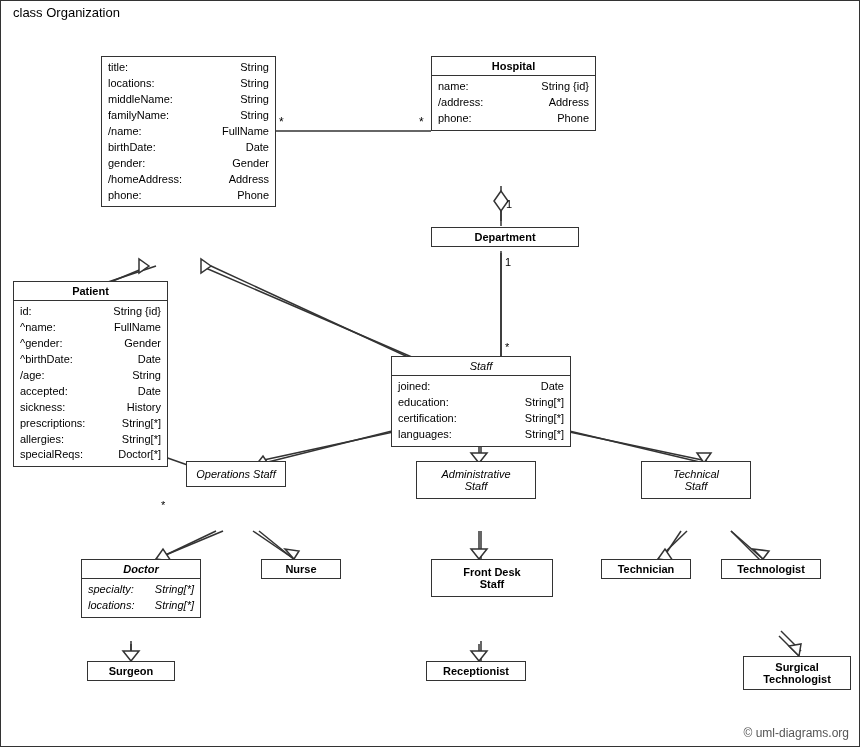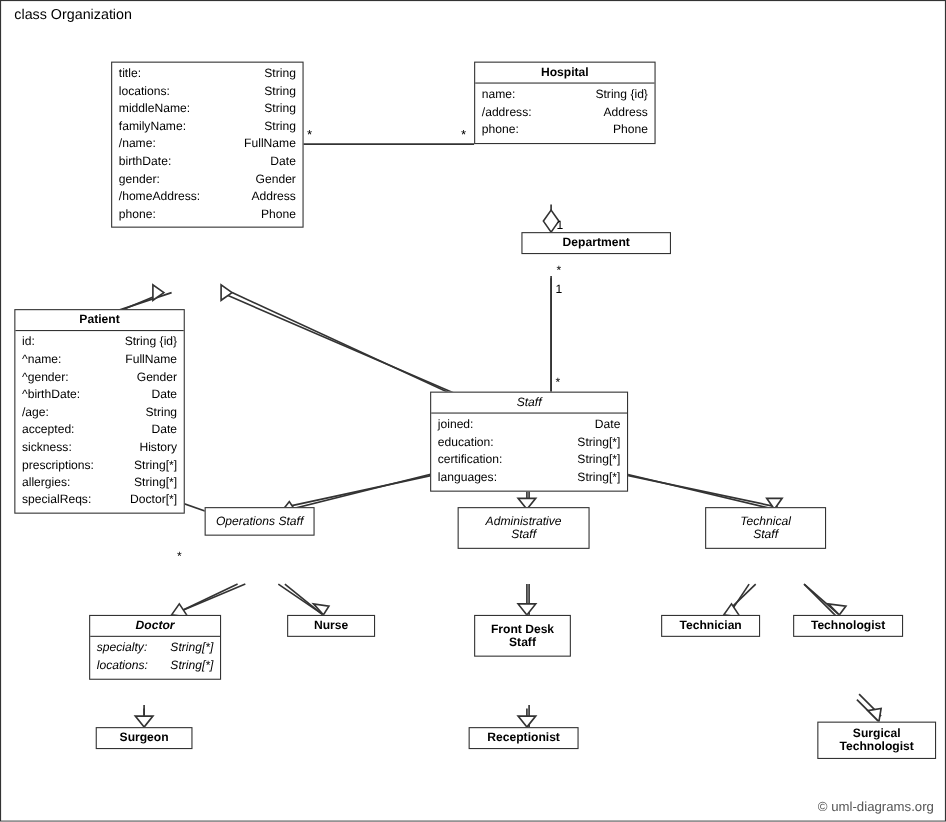--- a/index.html
+++ b/index.html
@@ -268,21 +268,21 @@
           <span class="attr-name">allergies:</span>
           <span class="attr-type">String[*]</span>
         </div>
       <div class="attr-row">
           <span class="attr-name">specialReqs:</span>
           <span class="attr-type">Doctor[*]</span>
         </div>
     </div>
   </div>
 
-  <div class="uml-box" style="left:430px; top:210px; width:136px; text-align:center;margin-left:43px;">
+  <div class="uml-box" style="left:430px; top:226px; width:148px; text-align:center;">
     <div class="header" style="border-bottom:none;">Department</div>
   </div>
 
   <div class="uml-box" style="left:390px; top:355px; width:180px;">
     <div class="header italic">Staff</div>
     <div class="body">
       <div class="attr-row">
           <span class="attr-name">joined:</span>
           <span class="attr-type">Date</span>
         </div>
@@ -330,21 +330,21 @@
           <span class="attr-name">locations:</span>
           <span class="attr-type">String[*]</span>
         </div>
     </div>
   </div>
 
   <div class="uml-box" style="left:260px; top:558px; width:80px; text-align:center;">
     <div class="header" style="border-bottom:none;">Nurse</div>
   </div>
 
-  <div class="uml-box" style="left:430px; top:558px; width:88px; text-align:center;">
+  <div class="uml-box" style="left:430px; top:558px; width:122px; text-align:center;">
     <div class="header" style="border-bottom:none; padding:6px 4px;">
       <span>Front Desk<br>Staff</span>
     </div>
   </div>
 
   <div class="uml-box" style="left:600px; top:558px; width:90px; text-align:center;">
     <div class="header" style="border-bottom:none;">Technician</div>
   </div>
 
   <div class="uml-box" style="left:720px; top:558px; width:100px; text-align:center;">

